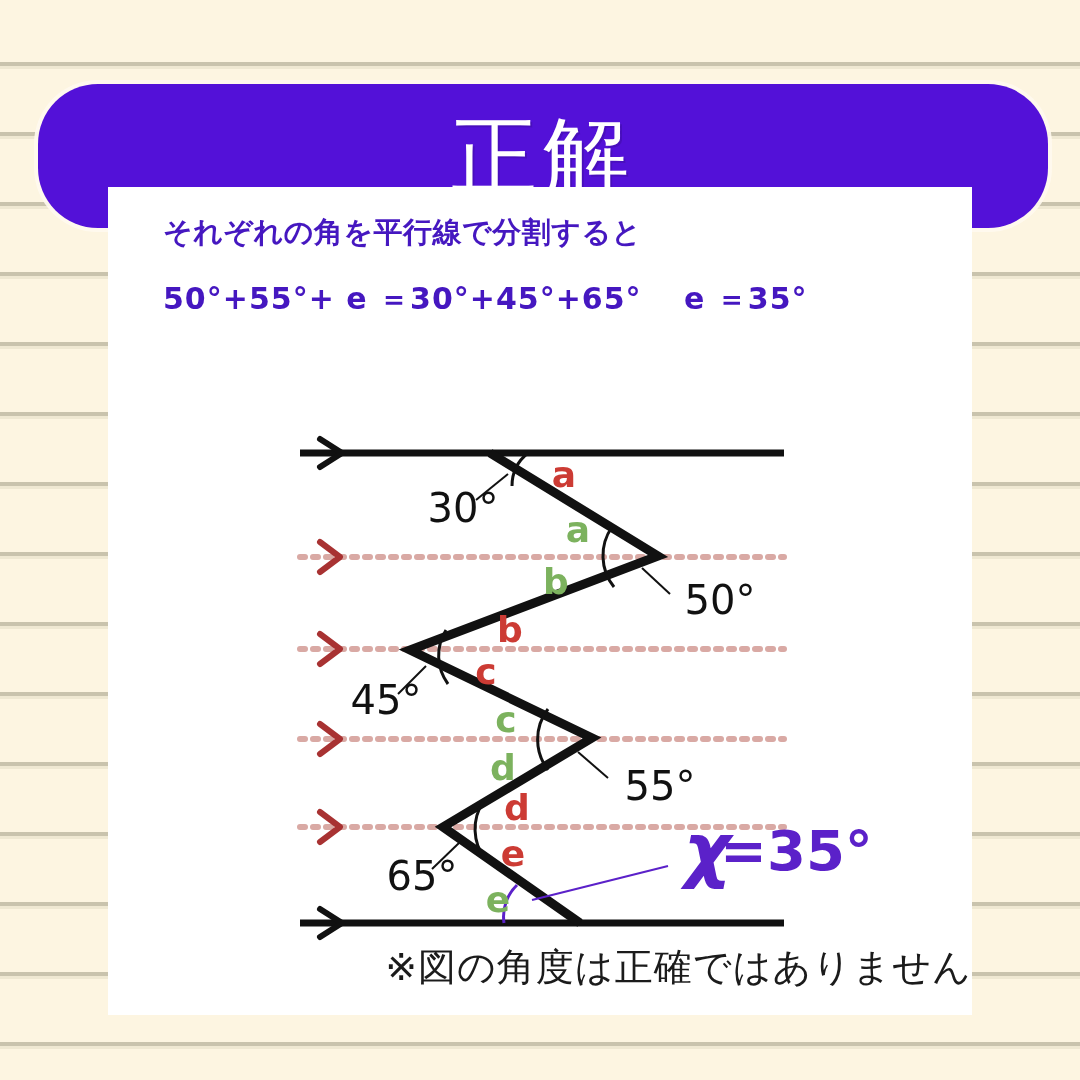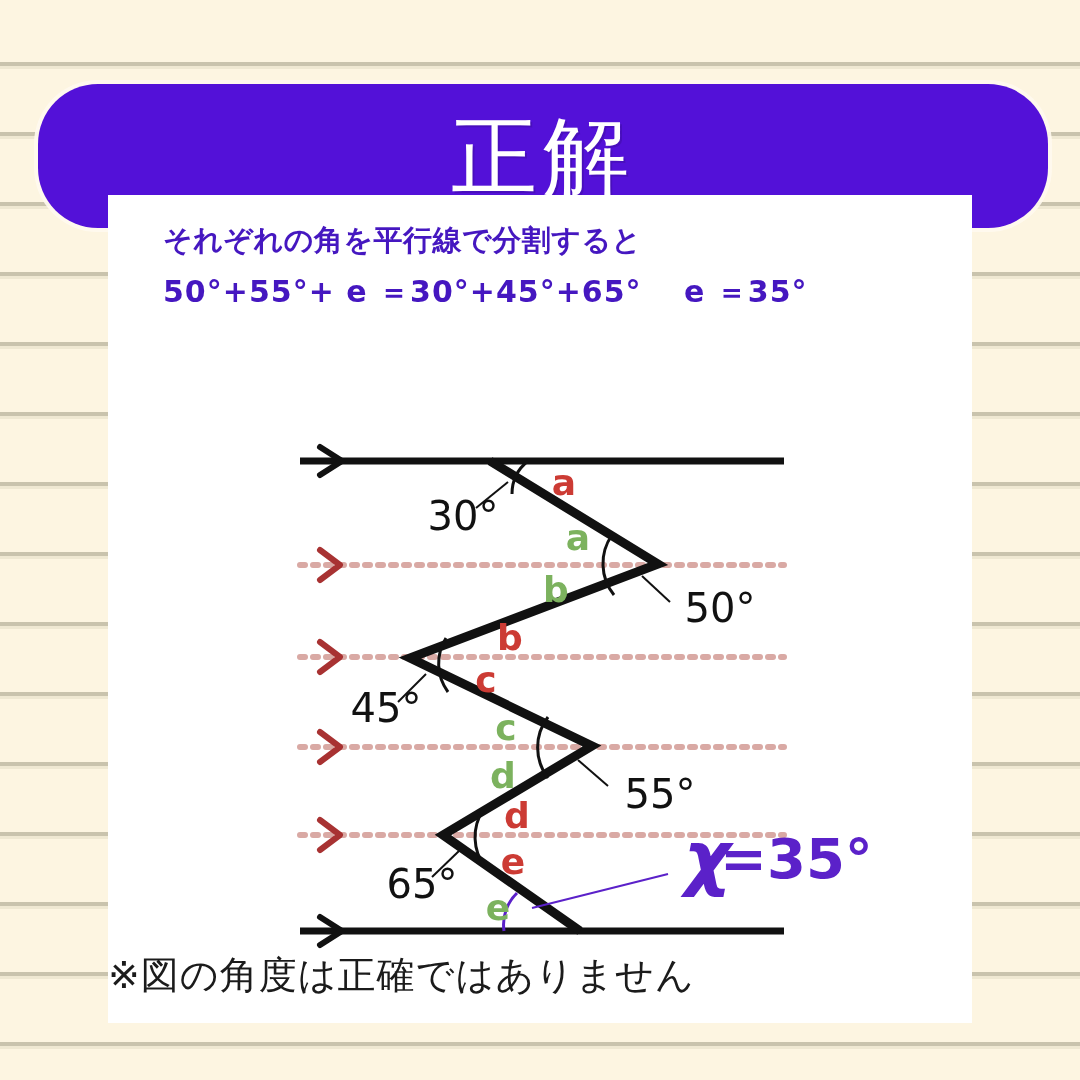--- a/index.html
+++ b/index.html
@@ -31,41 +31,41 @@
     box-shadow:0 0 0 4px rgba(255,250,240,.9);
     margin-top:36px;
   }
   #banner .title{
     color:#ffffff;font-size:86px;line-height:1;font-weight:400;
     letter-spacing:6px;
     font-family:"DejaVu Sans","Liberation Sans",sans-serif;
     text-shadow:2px 2px 0 rgba(0,0,0,.12);
   }
   #card{
-    position:absolute;left:108px;top:195px;width:864px;height:828px;
+    position:absolute;left:108px;top:187px;width:864px;height:828px;
     background:#ffffff;
   }
   #explain{
     position:absolute;left:55px;top:25px;width:790px;
     color:#4517c0;
   }
   #explain .ln{
     font-size:29px;line-height:1.44;font-weight:700;
     font-family:"DejaVu Sans","Liberation Sans",sans-serif;
     white-space:nowrap;letter-spacing:.5px;
   }
   #explain .ln.eq{
-    font-size:30px;margin-top:8px;letter-spacing:1px;
+    font-size:30px;margin-top:23px;letter-spacing:1px;
   }
   #figure{
     position:absolute;left:0;top:235px;width:816px;height:520px;
   }
   #figure svg{display:block;}
   #note{
-    position:absolute;left:0;right:0;bottom:22px;text-align:left;
+    position:absolute;left:0;right:0;bottom:22px;text-align:right;
     color:#1b1b1b;font-size:38px;letter-spacing:1px;
     font-family:"DejaVu Sans","Liberation Sans",sans-serif;
   }
   .lbl{font-family:"DejaVu Sans","Liberation Sans",sans-serif;}
 </style>
 </head>
 <body>
 
 <div id="paper"></div>
 

